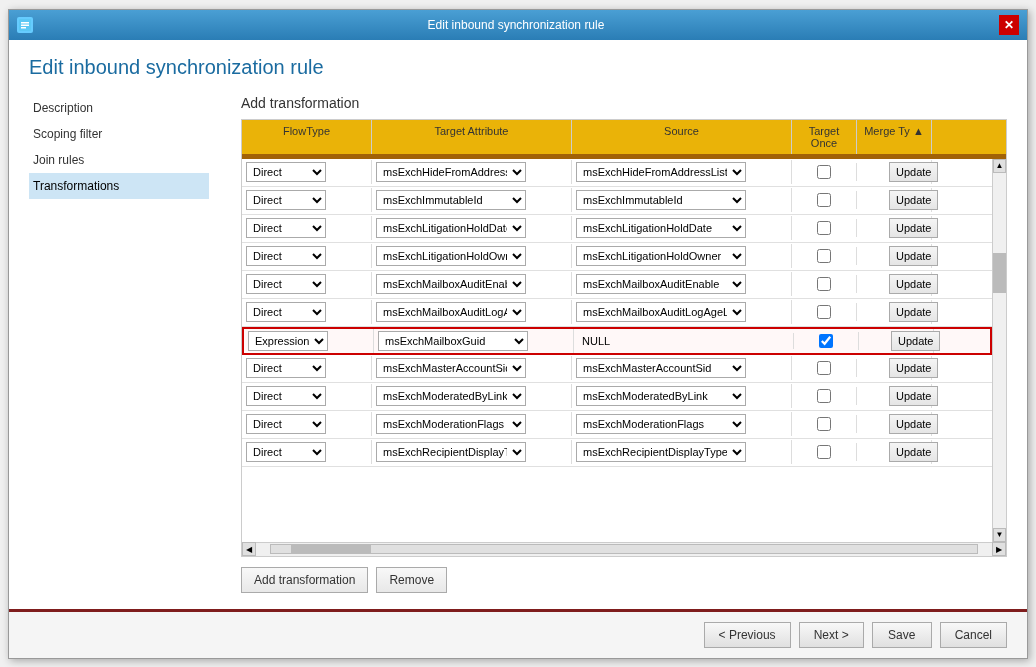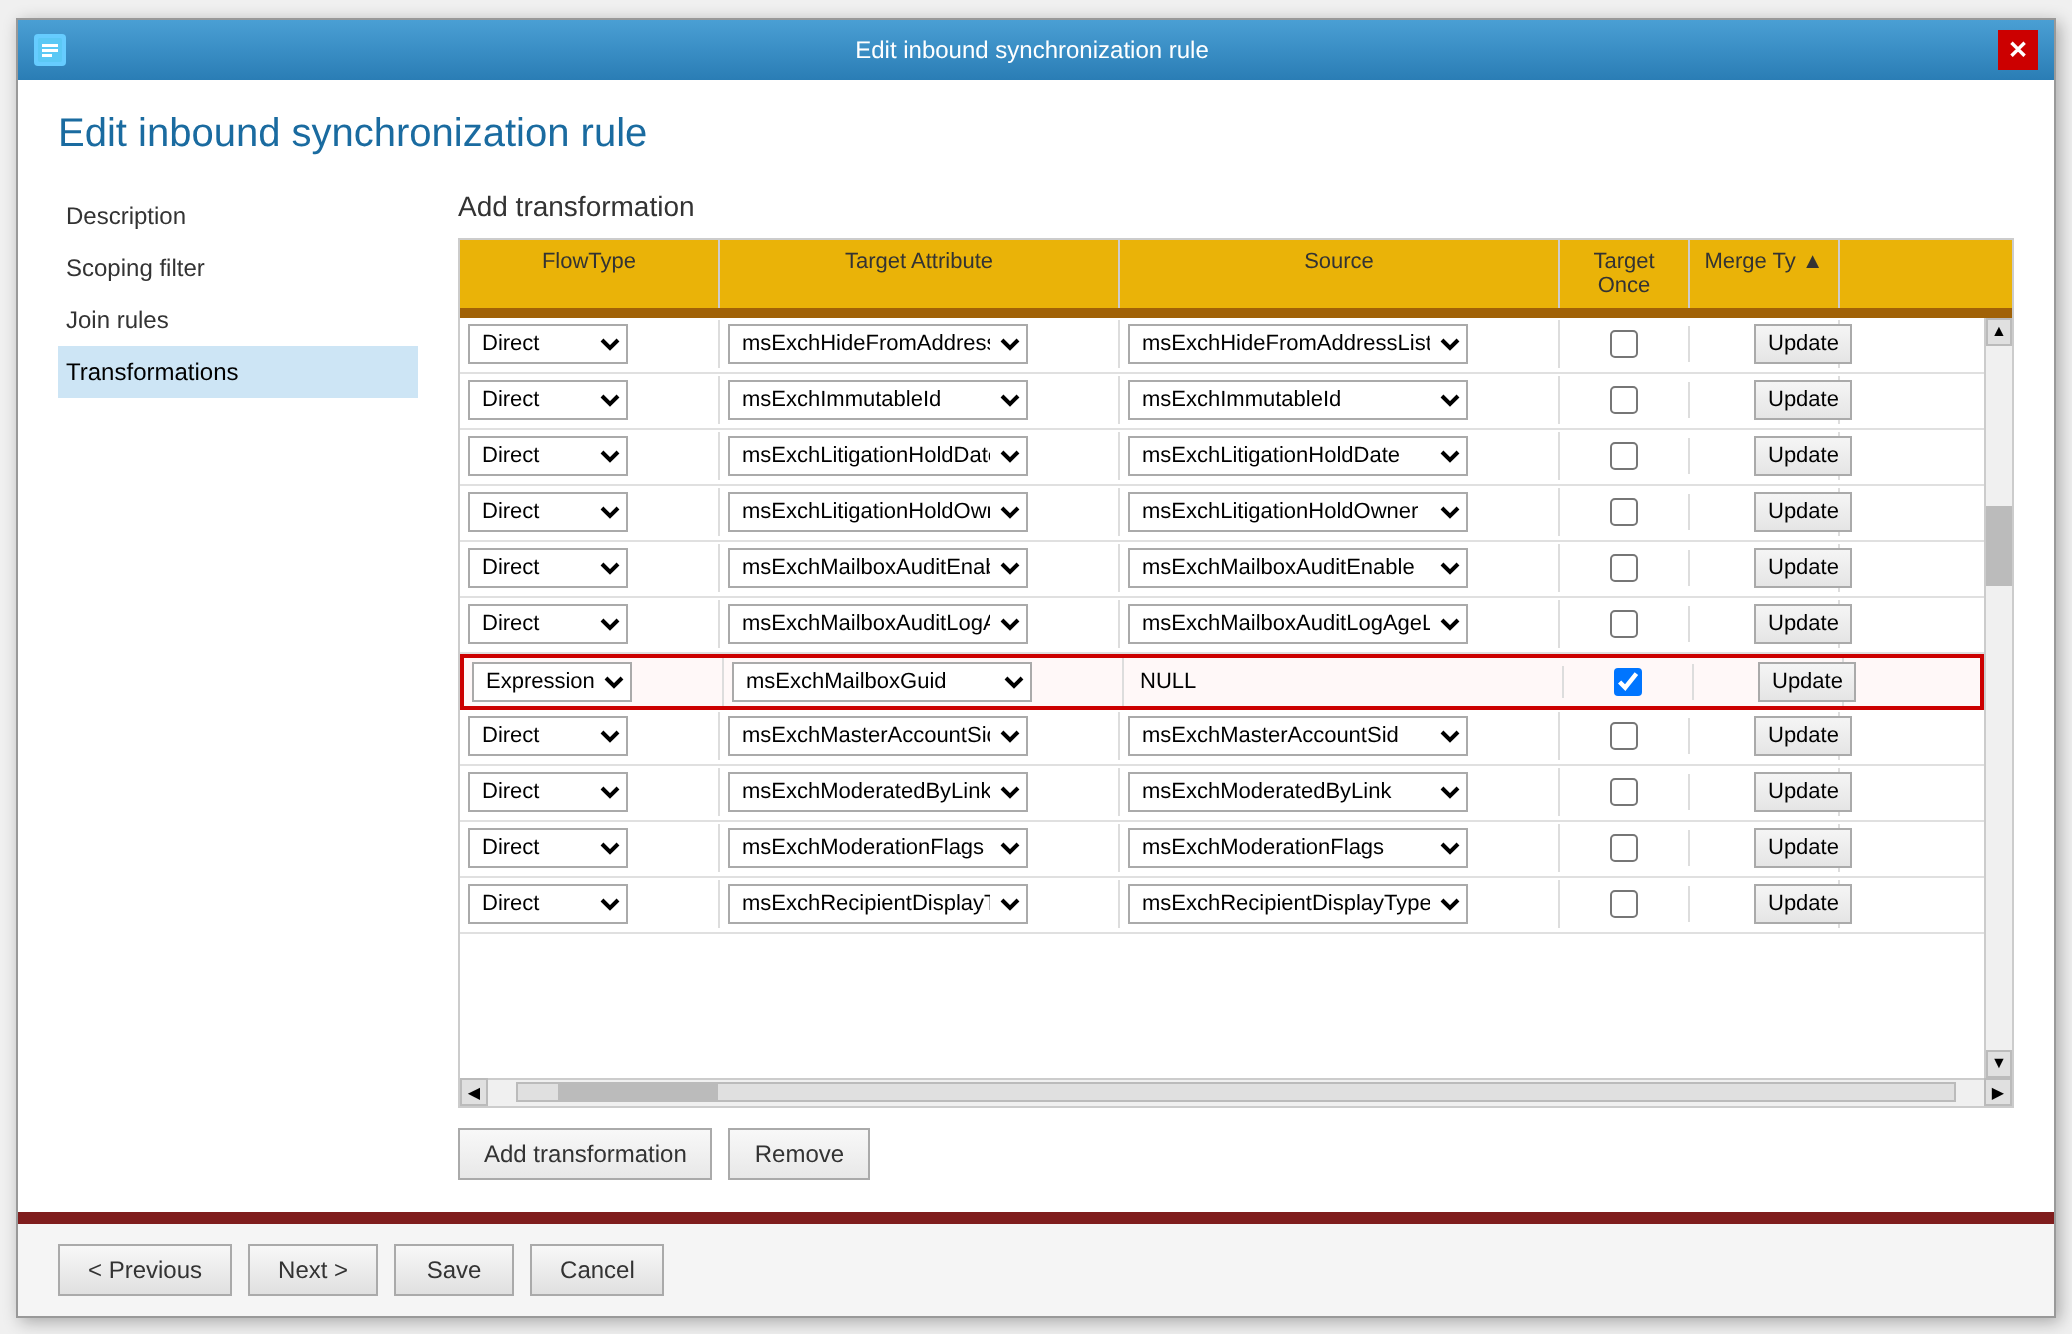--- a/index.html
+++ b/index.html
@@ -73,21 +73,21 @@
     }
     .page-title {
       font-size: 20px;
       color: #1a6ba0;
       font-weight: 300;
       margin-bottom: 16px;
     }
     .main-layout {
       display: flex;
       flex: 1;
-      gap: 20px;
+      gap: 32px;
       overflow: hidden;
     }
     .sidebar {
       width: 180px;
       flex-shrink: 0;
     }
     .sidebar-item {
       padding: 6px 4px;
       cursor: pointer;
       color: #333;
@@ -235,24 +235,24 @@
       border: 1px solid #aaa;
       background: linear-gradient(to bottom, #f8f8f8, #e8e8e8);
       font-size: 12px;
       padding: 4px 12px;
       cursor: pointer;
       color: #333;
       height: 26px;
     }
     .footer-bar {
       display: flex;
-      justify-content: flex-start;
+      justify-content: flex-end;
       gap: 8px;
       padding: 10px 20px;
-      border-top: 6px solid #7f1d1d;
+      border-top: 3px solid #7f1d1d;
       background: #f5f5f5;
       flex-shrink: 0;
     }
     .btn-footer {
       border: 1px solid #aaa;
       background: linear-gradient(to bottom, #f8f8f8, #e0e0e0);
       font-size: 12px;
       padding: 4px 14px;
       cursor: pointer;
       color: #333;

